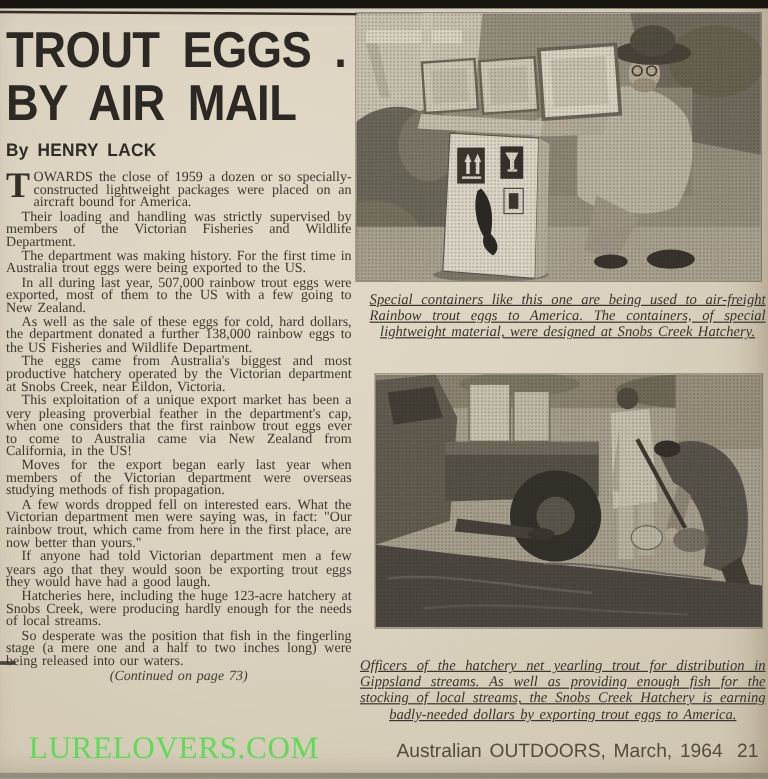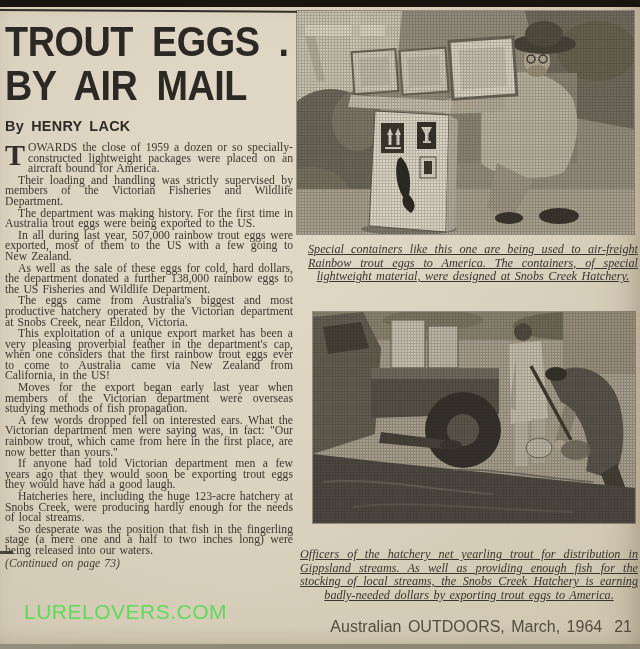--- a/index.html
+++ b/index.html
@@ -15,34 +15,34 @@
   .bottom-strip{position:absolute;bottom:0;left:0;width:100%;height:5px;background:linear-gradient(to right,#958d7d,#8d8472);}
 
   .left-col{position:absolute;left:5px;top:20px;width:288px;}
   .headline{margin:0;color:#2c2824;font-family:"Liberation Sans",sans-serif;font-weight:700;}
   .hline{display:block;font-size:42px;line-height:44px;letter-spacing:-.5px;word-spacing:10px;transform:scaleX(.90);transform-origin:left center;white-space:nowrap;}
   .byline{margin-top:9px;font-family:"Liberation Sans",sans-serif;font-weight:700;font-size:15px;color:#2f2b26;letter-spacing:.3px;word-spacing:3px;transform:scaleX(.96);transform-origin:left center;}
   .bodytext{margin-top:9px;font-size:11.7px;line-height:10.6px;color:#3e382f;text-align:justify;word-spacing:1.2px;}
   .bodytext p{margin:0 0 1px 0;text-indent:13px;}
   .bodytext p.first{text-indent:0;}
   .dropcap{float:left;font-size:30px;line-height:22px;font-weight:700;color:#332e28;padding:1px 3px 0 0;}
-  .continued{text-align:left;font-style:italic;color:#45403 6;}
+  .continued{text-align:center;font-style:italic;color:#45403 6;}
   .bodytext p.continued{text-indent:0;margin-top:2px;color:#454036;}
 
   .photo{position:absolute;box-shadow:0 0 0 1px rgba(60,54,44,.45);}
   .photo svg{display:block;}
   .photo1{left:297px;top:11px;width:337px;height:223px;}
   .photo2{left:313px;top:312px;width:322px;height:211px;}
   .grain{position:absolute;inset:0;background-image:radial-gradient(rgba(40,33,22,.20) 1px, transparent 1.15px);background-size:3px 3px;pointer-events:none;}
 
   .caption{position:absolute;font-style:italic;font-size:12.2px;line-height:13.6px;color:#3a352d;text-align:justify;text-align-last:center;word-spacing:1.5px;text-decoration:underline;}
   .caption1{left:308px;top:243px;width:330px;}
   .caption2{left:300px;top:548px;width:338px;}
 
-  .watermark{position:absolute;left:24px;bottom:25px;font-family:Liberation Sans, sans-serif;font-size:21px;letter-spacing:.5px;color:#3fe03f;opacity:.78;}
+  .watermark{position:absolute;left:24px;bottom:10px;font-family:Liberation Serif, serif;font-size:26px;letter-spacing:.5px;color:#3fe03f;opacity:.78;}
   .footer{position:absolute;right:8px;bottom:13px;font-family:"Liberation Sans",sans-serif;font-size:16px;color:#564c3e;word-spacing:2px;}
   .footer .pagenum{margin-left:12px;}
 </style>
 </head>
 <body>
 
 <div class="page">
   <div class="top-bar"></div>
   <div class="top-rule"></div>
   <div class="edge-dash"></div>

